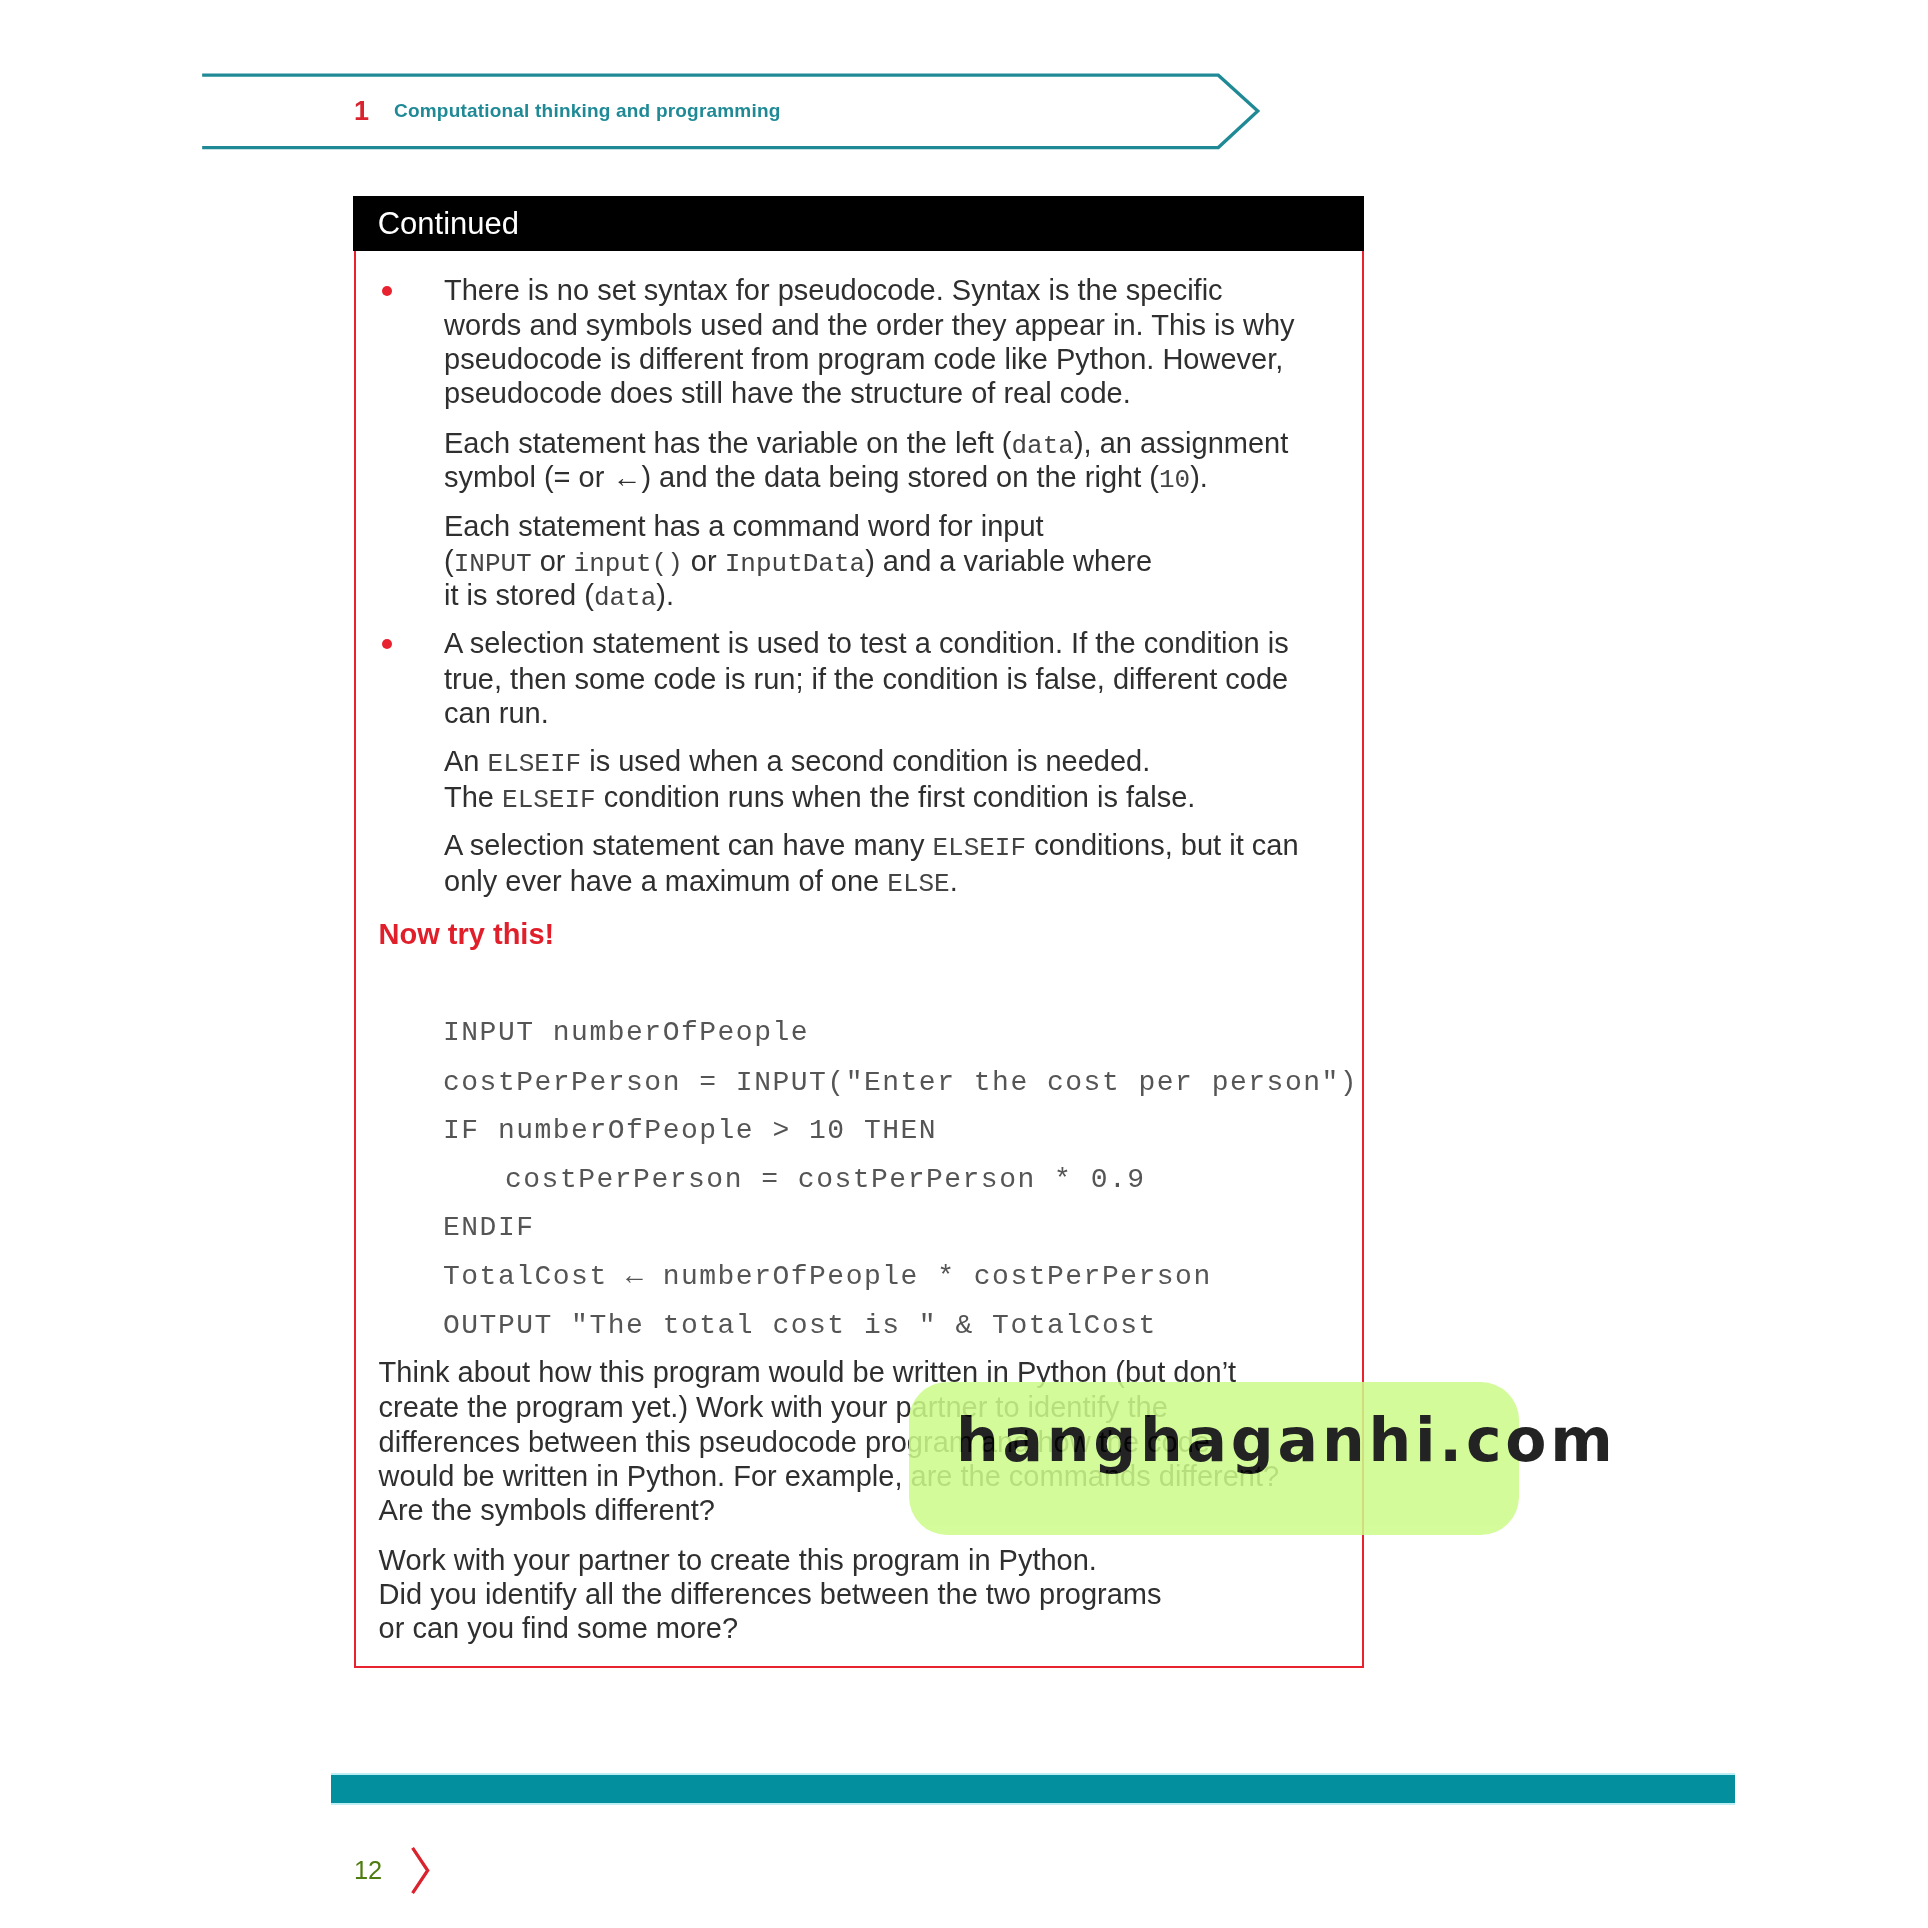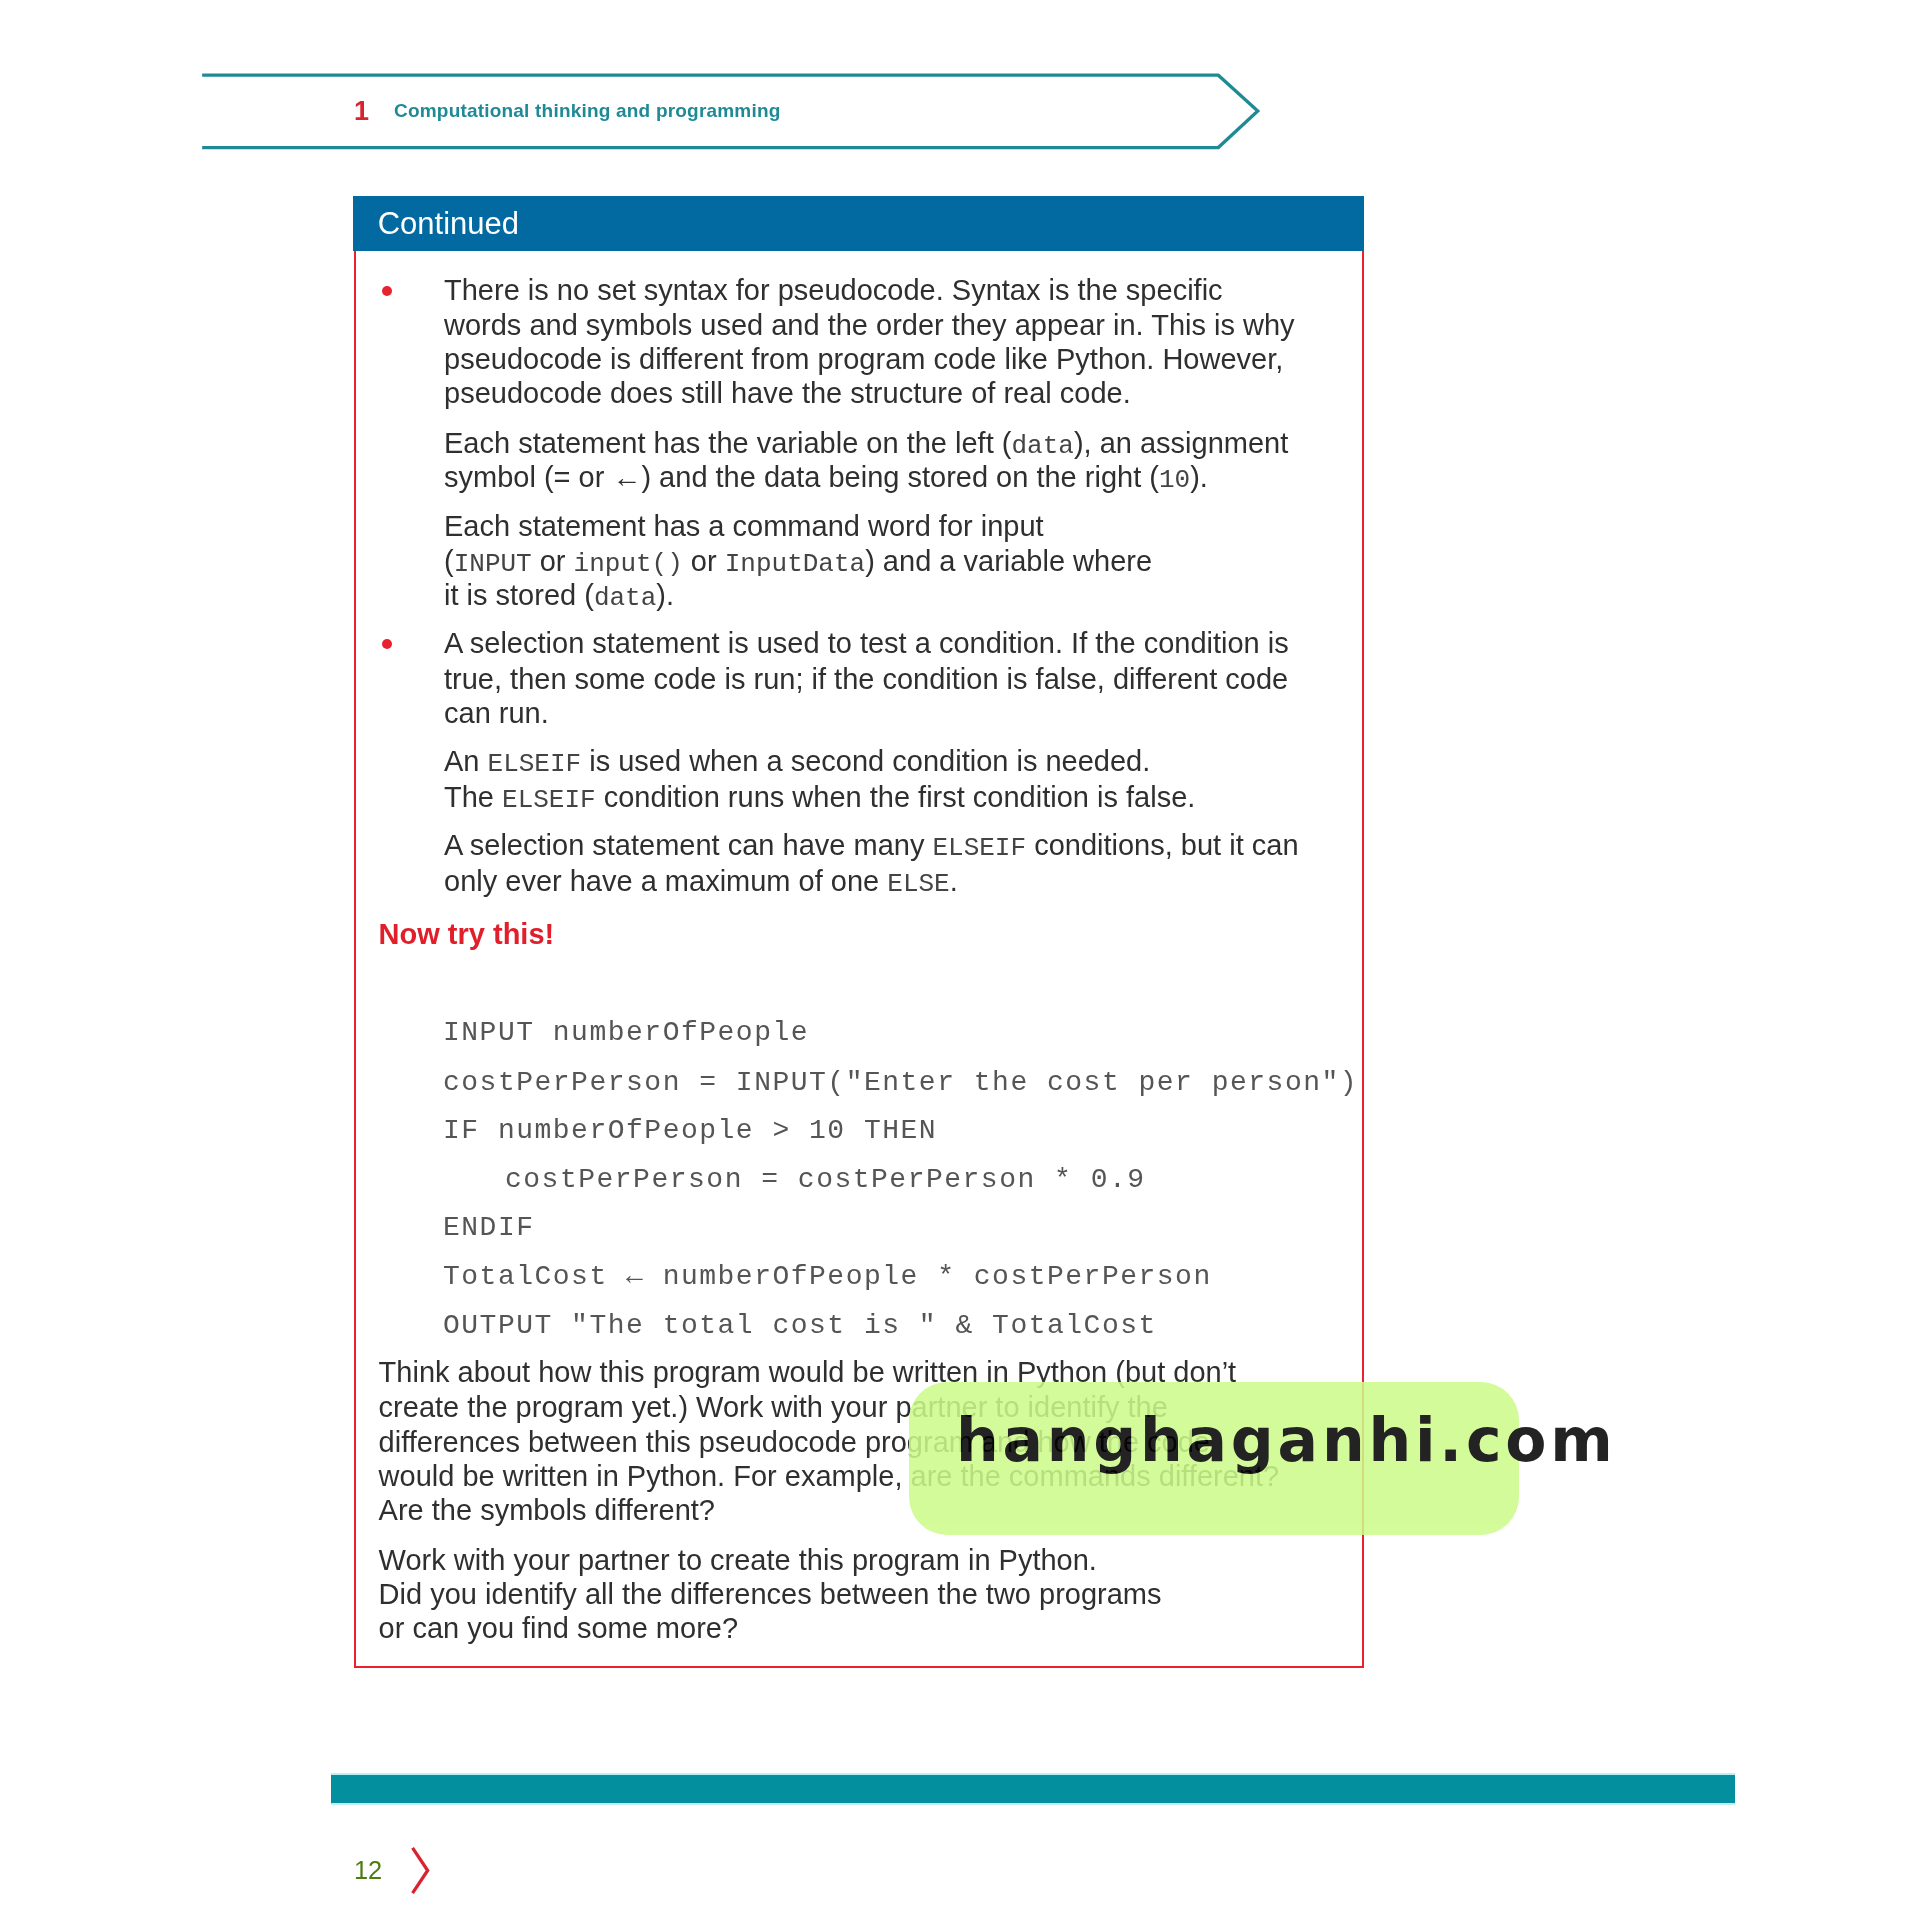--- a/index.html
+++ b/index.html
@@ -41,21 +41,21 @@
 
 <div id="chapter-header" class="abs">
   <svg width="1318" height="188" viewBox="0 0 1400 200">
     <polyline points="214,80 1295,80 1337,118 1295,157 214,157" fill="none" stroke="#1f8a96" stroke-width="3.5" stroke-linejoin="miter"></polyline>
   </svg>
   <span class="chap-num" style="color:#d9232e">1</span>
   <span class="chap-title" style="color:#1f8a96">Computational thinking and programming</span>
 </div>
 
 <div id="continued-box" class="abs">
-  <div class="box-header" style="background:#0369a1">
+  <div class="box-header" style="background:#000000">
     <span class="box-header-label">Continued</span>
   </div>
 
   <span class="bullet" style="left:26px; top:90px; background:#e8232f"></span>
   <div class="t" style="left:88px; top:77px">There is no set syntax for pseudocode. Syntax is the specific</div>
   <div class="t" style="left:88px; top:112px">words and symbols used and the order they appear in. This is why</div>
   <div class="t" style="left:88px; top:146px">pseudocode is different from program code like Python. However,</div>
   <div class="t" style="left:88px; top:180px">pseudocode does still have the structure of real code.</div>
 
   <div class="t" style="left:88px; top:230px">

